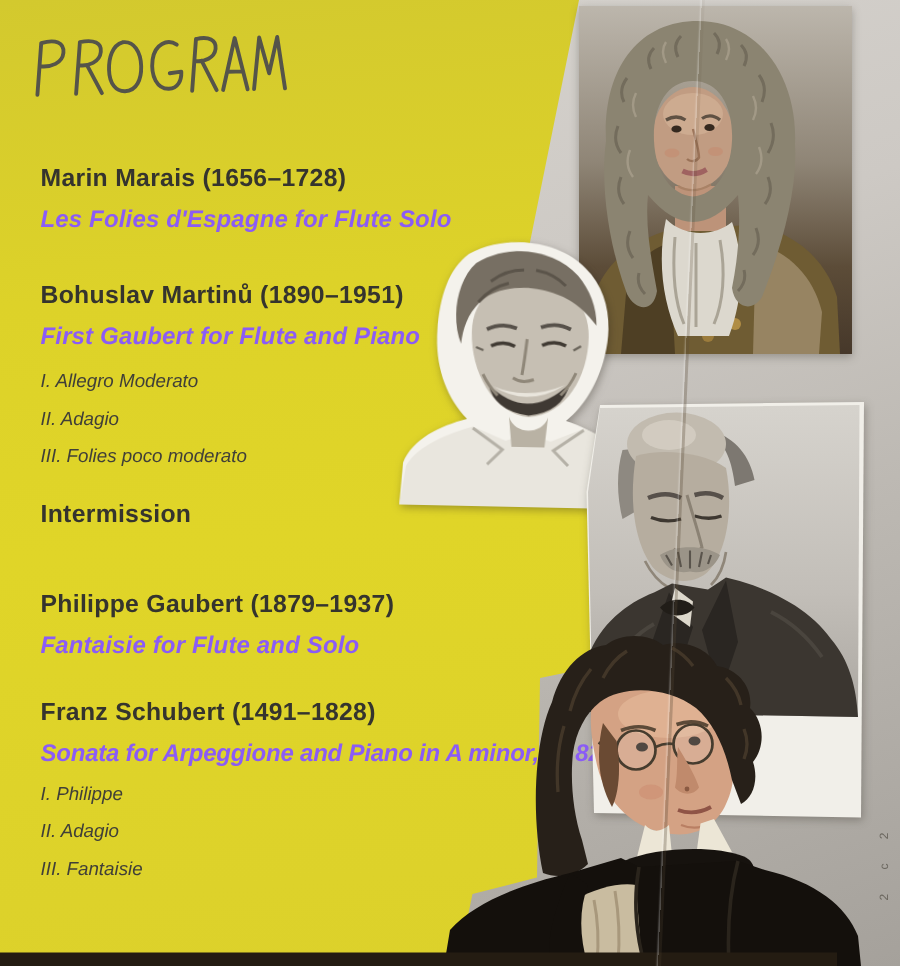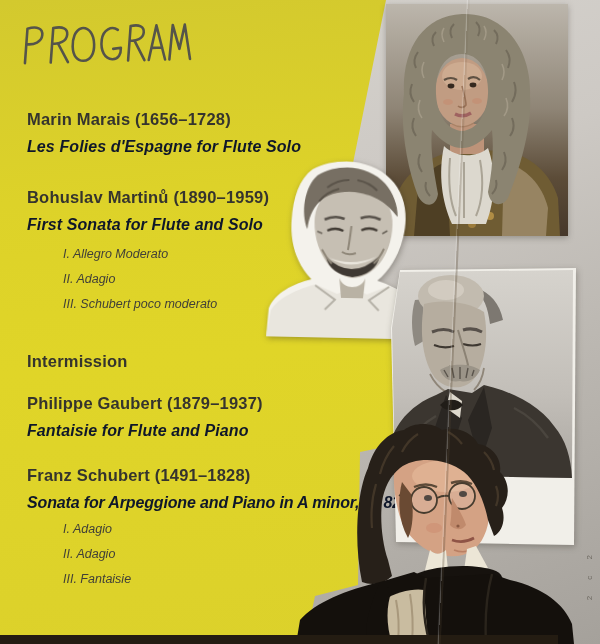--- a/index.html
+++ b/index.html
@@ -12,22 +12,22 @@
   
   #sheet{
     left:0;top:0;width:420px;height:644px;
     background:linear-gradient(175deg,#d3c92e 0%,#ddd229 30%,#e0d528 55%,#dcd12b 100%);
     clip-path:polygon(0 0,386px 0,352px 168px,368px 262px,394px 328px,394px 445px,
                       360px 452px,358px 585px,315px 596px,305px 644px,0 644px);
     filter:drop-shadow(3px 1px 3px rgba(60,55,30,.25));
   }
   .sr{position:absolute;width:1px;height:1px;overflow:hidden;clip:rect(0 0 0 0);white-space:nowrap;}
   .composer{position:absolute;left:27px;font-size:16.5px;font-weight:700;color:#35342e;letter-spacing:.2px;text-align:center;}
-  .work{position:absolute;left:27px;font-size:16px;font-style:italic;font-weight:600;color:#0f172a;letter-spacing:.1px;}
-  .movement{position:absolute;left:27px;font-size:12.5px;font-style:italic;font-weight:400;color:#403f38;margin-left:36px;}
+  .work{position:absolute;left:27px;font-size:16px;font-style:italic;font-weight:600;color:#8b5cf6;letter-spacing:.1px;}
+  .movement{position:absolute;left:27px;font-size:12.5px;font-style:italic;font-weight:400;color:#403f38;}
   #title-art{left:21px;top:20px;transform:rotate(-1.5deg);}
   
   #marais{left:384px;top:2px;filter:drop-shadow(0 2px 3px rgba(40,35,25,.3));}
   #martinu{left:256px;top:158px;transform:rotate(1.2deg);filter:drop-shadow(1px 2px 3px rgba(40,35,25,.35));}
   #gaubert{left:388px;top:266px;filter:drop-shadow(1px 2px 3px rgba(40,35,25,.3));}
   #schubert{left:296px;top:424px;}
   #bottom-strip{left:0;top:635px;width:558px;height:9px;background:#241c12;z-index:6;}
   #crease{
     left:468px;top:-2px;width:2px;height:660px;z-index:7;pointer-events:none;
     background:linear-gradient(to bottom,rgba(90,75,55,.05),rgba(90,75,55,.32) 40%,rgba(70,58,42,.28));
@@ -54,34 +54,34 @@
     <path d="M 113,11 C 106,6 96,10 94,22 C 92,35 97,45 106,45 C 113,45 116,39 116,32 L 107,33"></path>
     <path d="M 124,47 L 128,7 M 128,7 C 138,5 144,8 143,15 C 142,22 134,25 127,24 M 132,24 L 143,47"></path>
     <path d="M 148,47 L 158,7 L 167,47 M 152,33 L 164,33"></path>
     <path d="M 172,47 L 177,7 L 184,35 L 191,7 L 196,47"></path>
   </svg>
 </div>
 
 <div class="composer" style="top:110px">Marin Marais (1656–1728)</div>
 <div class="work" style="top:138px">Les Folies d'Espagne for Flute Solo</div>
 
-<div class="composer" style="top:188px">Bohuslav Martinů (1890–1959)</div>
-<div class="work" style="top:216px">First Sonata for Flute and Solo</div>
+<div class="composer" style="top:188px">Bohuslav Martinů (1890–1951)</div>
+<div class="work" style="top:216px">First Gaubert for Flute and Piano</div>
 <div class="movement" style="top:247px">I. Allegro Moderato</div>
 <div class="movement" style="top:272px">II. Adagio</div>
-<div class="movement" style="top:297px">III. Schubert poco moderato</div>
-
-<div class="composer" style="top:352px">Intermission</div>
+<div class="movement" style="top:297px">III. Folies poco moderato</div>
+
+<div class="composer" style="top:334px">Intermission</div>
 
 <div class="composer" style="top:394px">Philippe Gaubert (1879–1937)</div>
-<div class="work" style="top:422px">Fantaisie for Flute and Piano</div>
+<div class="work" style="top:422px">Fantaisie for Flute and Solo</div>
 
 <div class="composer" style="top:466px">Franz Schubert (1491–1828)</div>
 <div class="work" style="top:494px;letter-spacing:-.15px">Sonata for Arpeggione and Piano in A minor, D. 821</div>
-<div class="movement" style="top:522px">I. Adagio</div>
+<div class="movement" style="top:522px">I. Philippe</div>
 <div class="movement" style="top:547px">II. Adagio</div>
 <div class="movement" style="top:572px">III. Fantaisie</div>
 
 <div id="marais" class="abs" role="img" aria-label="Portrait of Marin Marais wearing a large baroque wig">
 <svg width="186" height="236" viewBox="0 0 186 236">
   <defs>
     <linearGradient id="mgbg" x1="0" y1="0" x2="0" y2="1">
       <stop offset="0" stop-color="#bcb6ac"></stop>
           <stop offset=".45" stop-color="#8f8576"></stop>
       <stop offset=".75" stop-color="#5c4c38"></stop>

